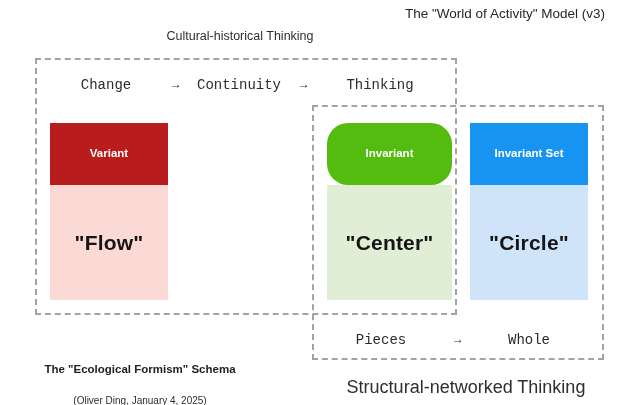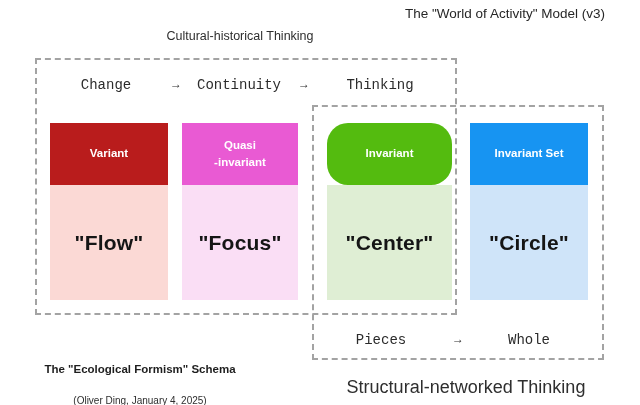--- a/index.html
+++ b/index.html
@@ -54,25 +54,20 @@
   <span class="term" style="left:106px; top:77px;">Change</span>
   <span class="arrow" style="left:176px; top:77px;">→</span>
   <span class="term" style="left:239px; top:77px;">Continuity</span>
   <span class="arrow" style="left:304px; top:77px;">→</span>
   <span class="term" style="left:380px; top:77px;">Thinking</span>
 
   <div class="column" style="left:50px; width:118px;">
     <div class="col-header" style="background-color: #b91c1c;">Variant</div>
     <div class="col-body" style="background-color: rgb(251, 217, 213);">"Flow"</div>
   </div>
-  <div class="column" style="left:182px; width:116px;">
-    <div class="col-header" style="background-color: rgb(233, 90, 211);">Quasi
--invariant</div>
-    <div class="col-body" style="background-color: rgb(250, 222, 245);">"Focus"</div>
-  </div>
   <div class="column" style="left:327px; width:125px;">
     <div class="col-header" style="background-color: rgb(84, 187, 15); border-radius: 21px;">Invariant</div>
     <div class="col-body" style="background-color: rgb(223, 238, 212);">"Center"</div>
   </div>
   <div class="column" style="left:470px; width:118px;">
     <div class="col-header" style="background-color: rgb(23, 148, 242);">Invariant Set</div>
     <div class="col-body" style="background-color: rgb(207, 228, 249);">"Circle"</div>
   </div>
 
   <span class="term" style="left:381px; top:332px;">Pieces</span>

